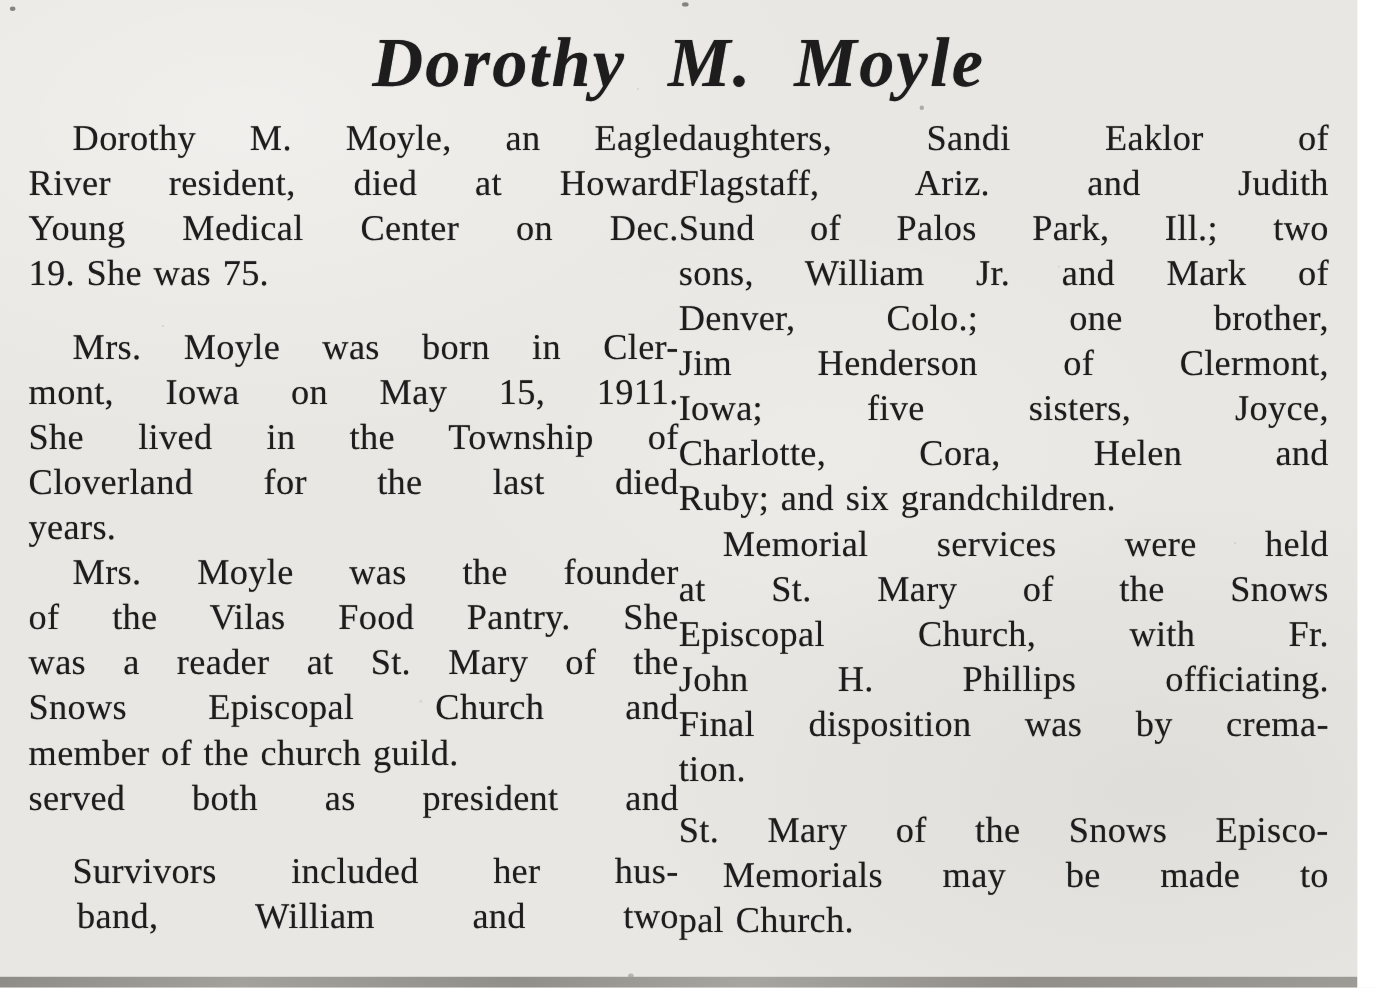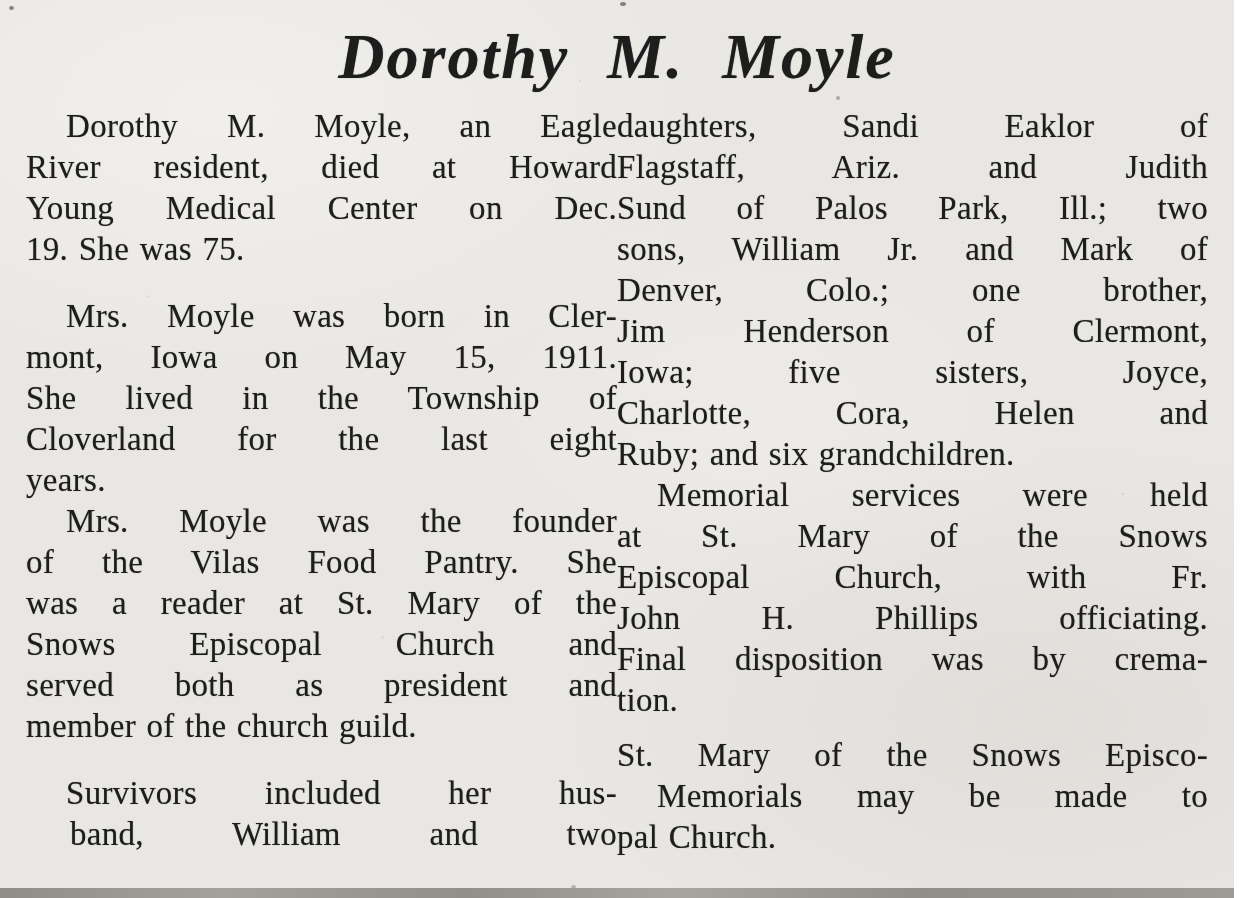--- a/index.html
+++ b/index.html
@@ -102,30 +102,30 @@
         <div class="para">
           <div class="line indent">Dorothy M. Moyle, an Eagle</div>
           <div class="line">River resident, died at Howard</div>
           <div class="line">Young Medical Center on Dec.</div>
           <div class="line last">19. She was 75.</div>
         </div>
         <div class="para gap-lg">
           <div class="line indent">Mrs. Moyle was born in Cler-</div>
           <div class="line">mont, Iowa on May 15, 1911.</div>
           <div class="line">She lived in the Township of</div>
-          <div class="line">Cloverland for the last eight</div>
+          <div class="line">Cloverland for the last died</div>
           <div class="line last">years.</div>
         </div>
         <div class="para">
           <div class="line indent">Mrs. Moyle was the founder</div>
           <div class="line">of the Vilas Food Pantry. She</div>
           <div class="line">was a reader at St. Mary of the</div>
           <div class="line">Snows Episcopal Church and</div>
+          <div class="line last">member of the church guild.</div>
           <div class="line">served both as president and</div>
-          <div class="line last">member of the church guild.</div>
         </div>
         <div class="para gap-lg">
           <div class="line indent">Survivors included her hus-</div>
           <div class="line last stretch">band, William and two</div>
         </div>
       </div>
     <div class="col" id="col-right">
         <div class="para">
           <div class="line">daughters, Sandi Eaklor of</div>
           <div class="line">Flagstaff, Ariz. and Judith</div>

